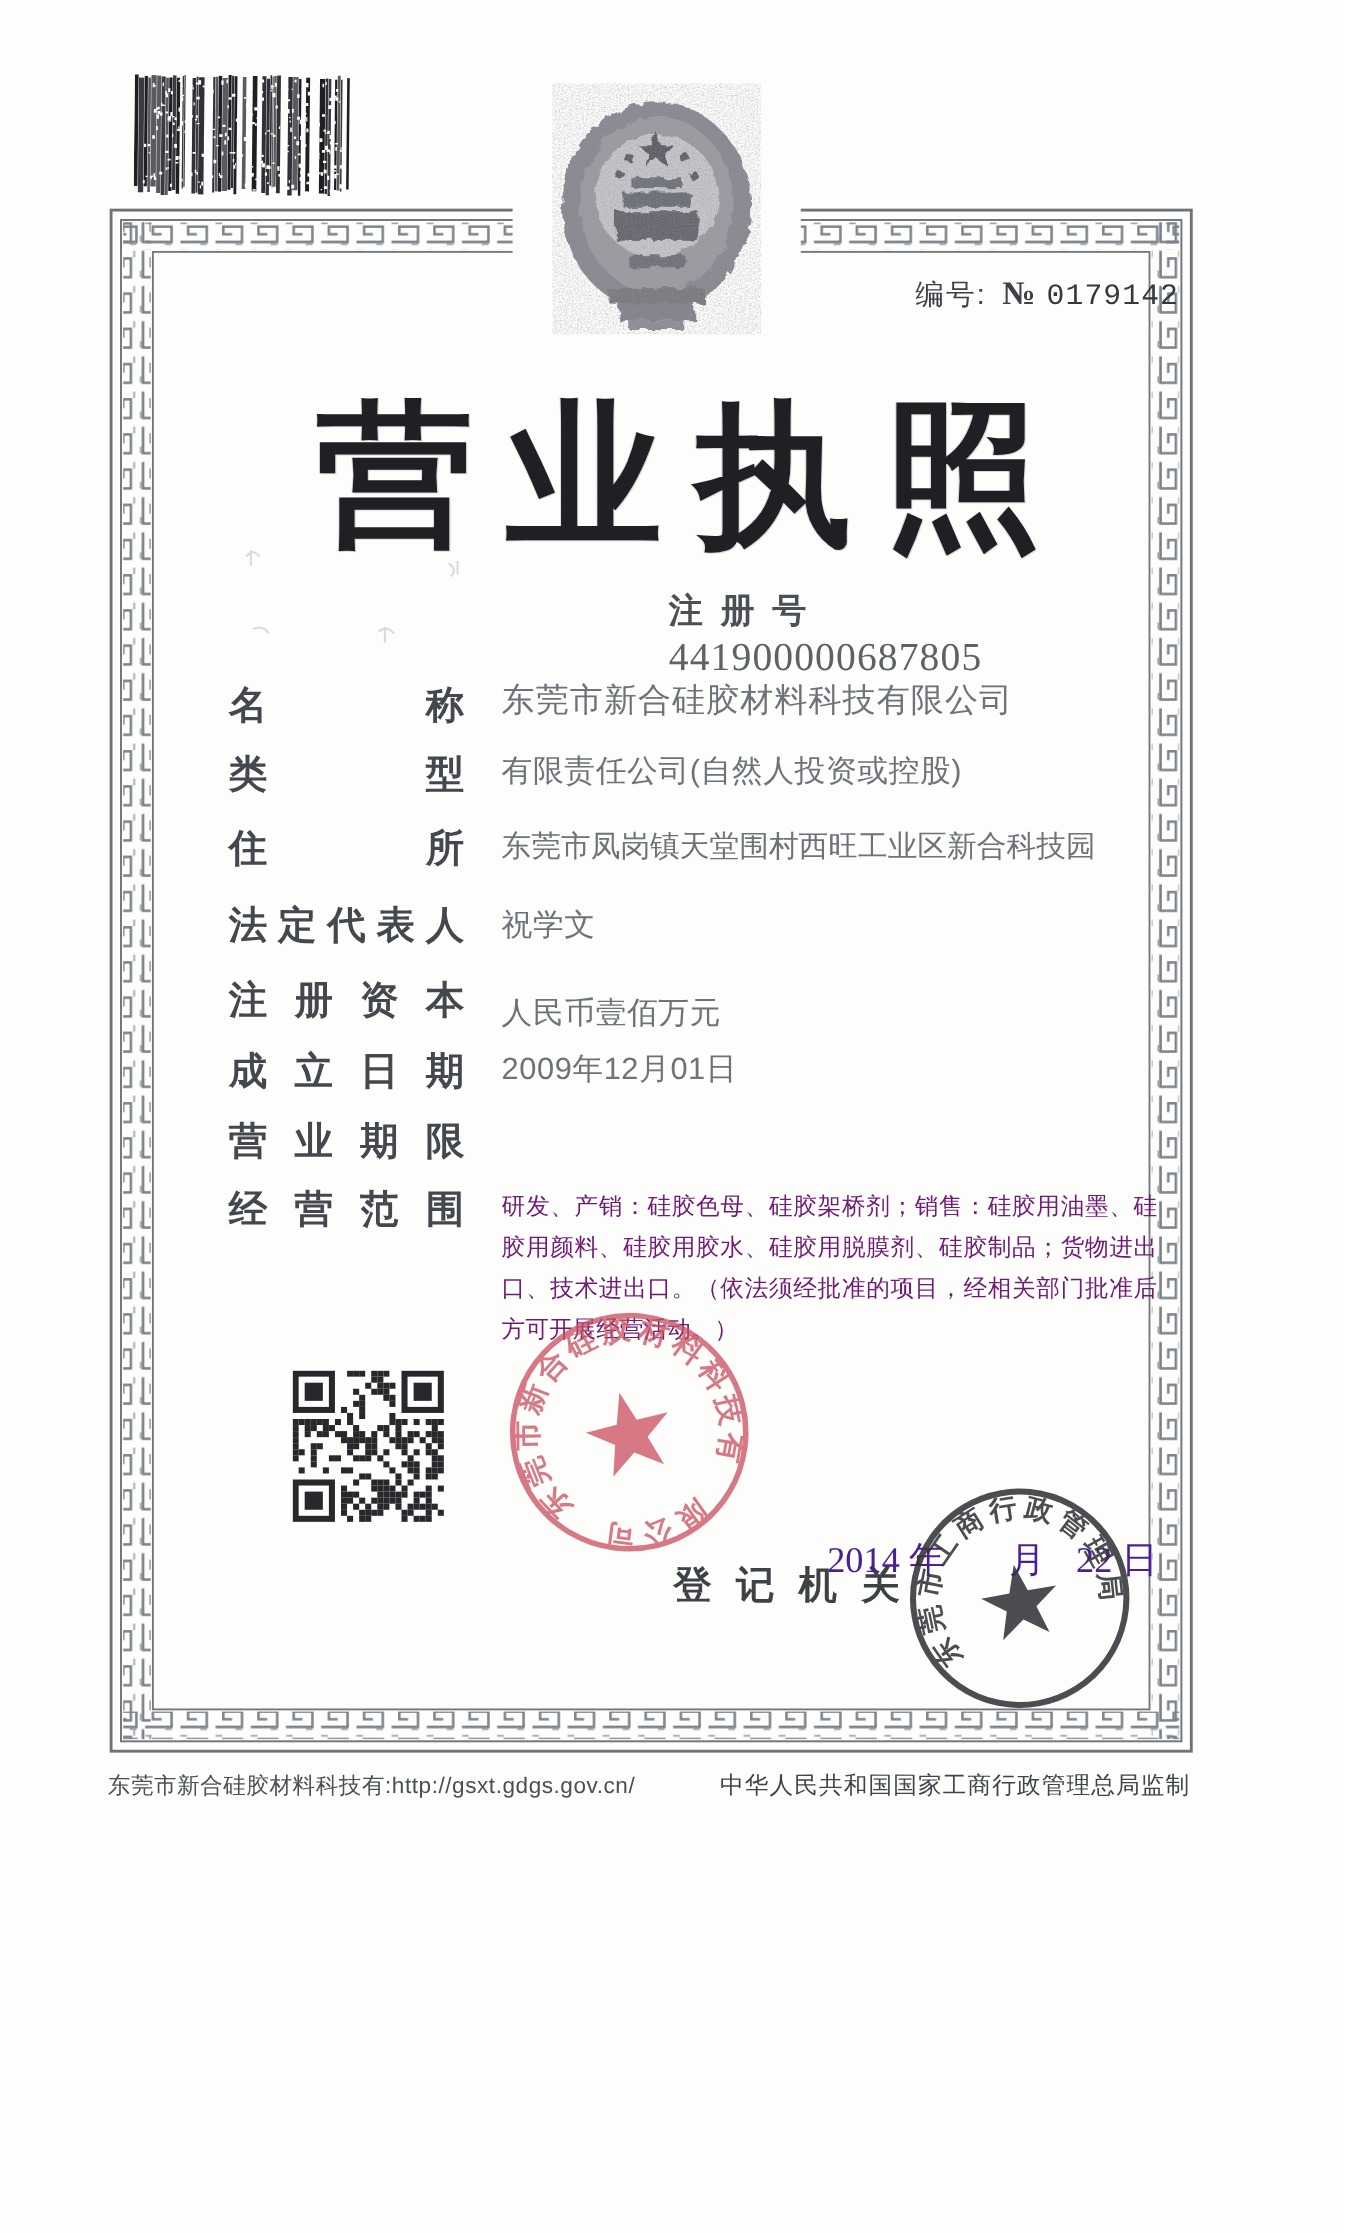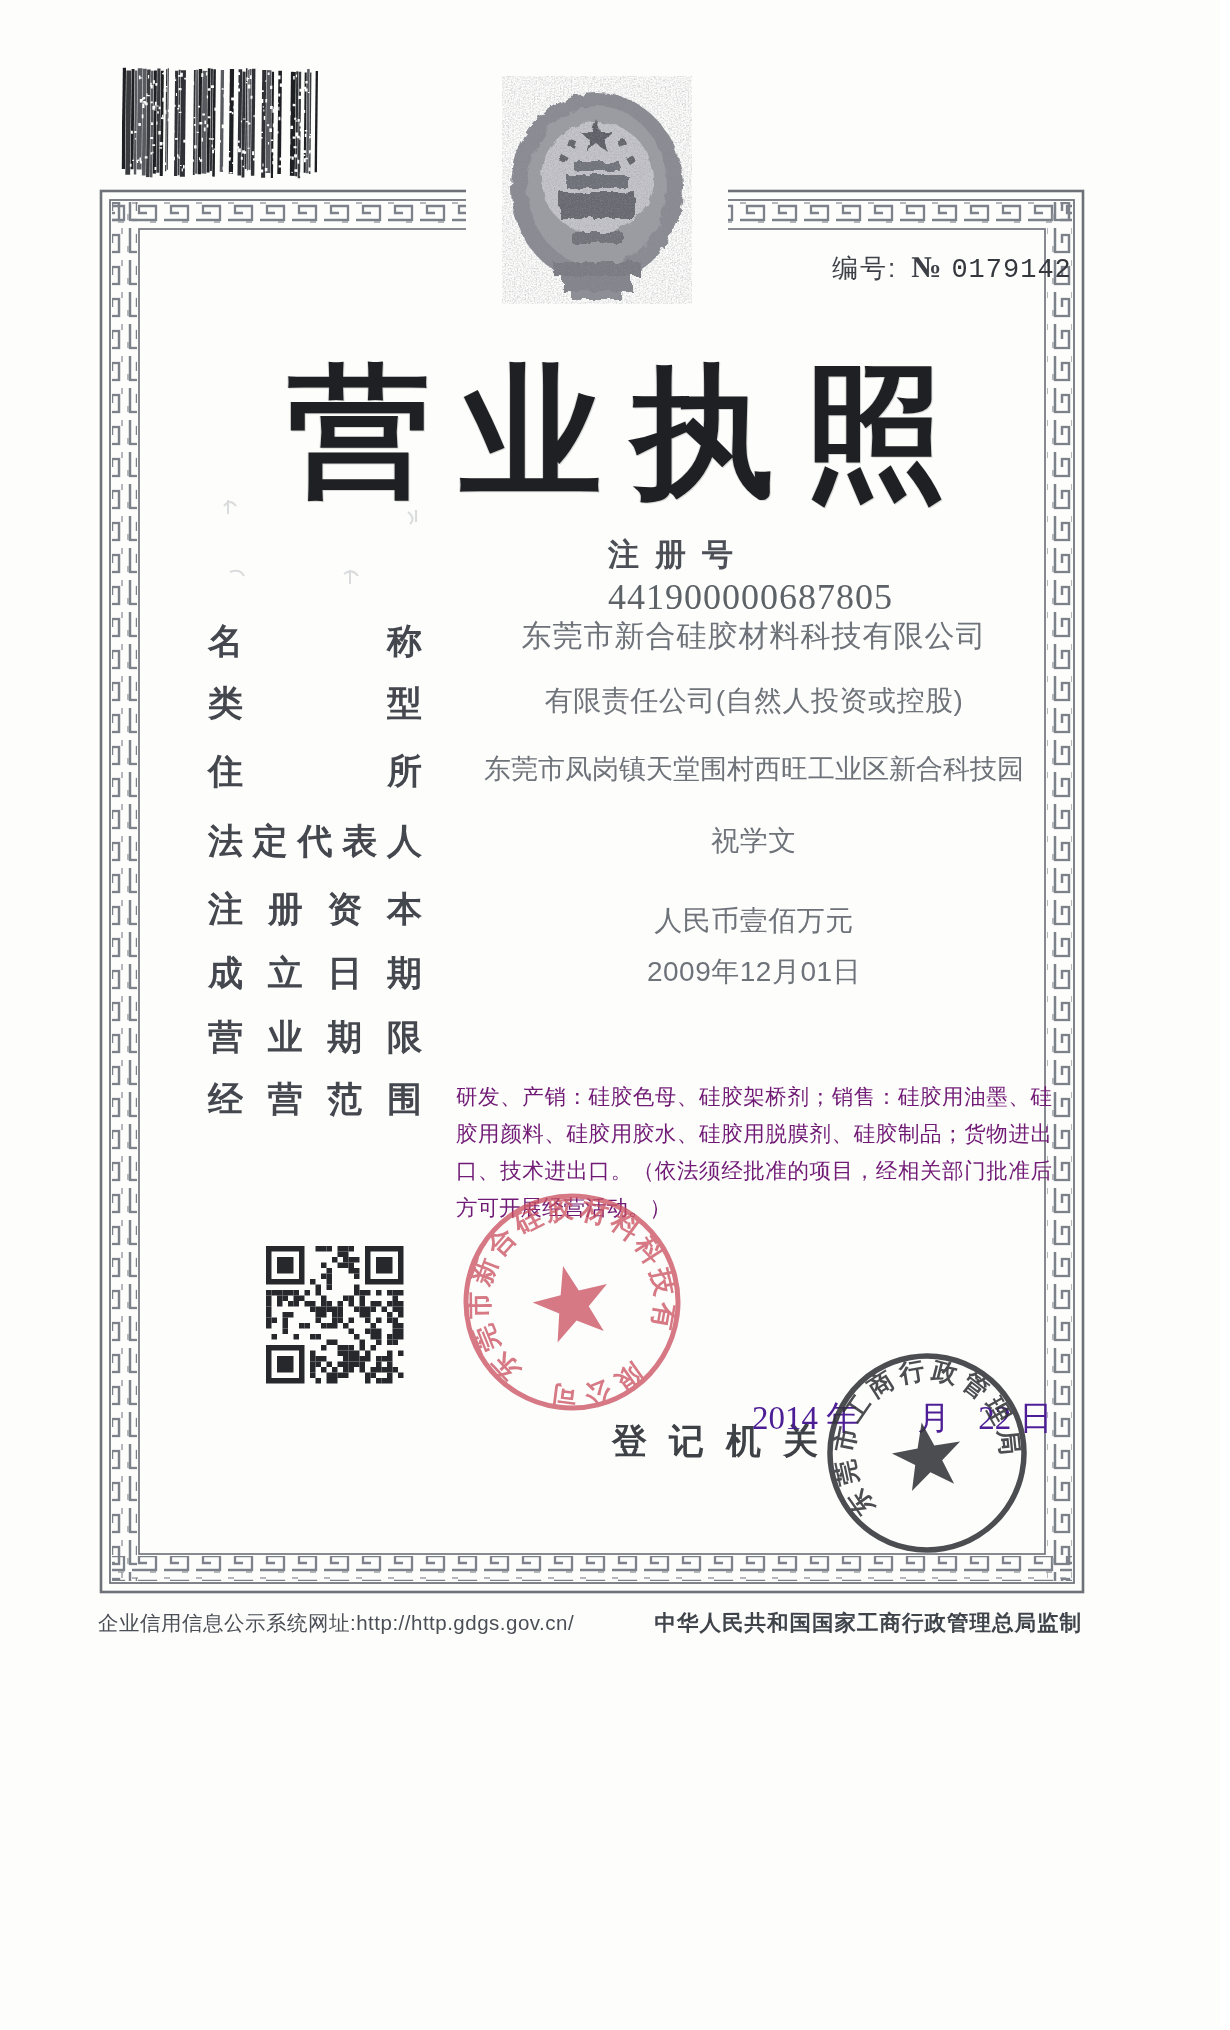--- a/index.html
+++ b/index.html
@@ -17,36 +17,36 @@
          letter-spacing:22px;white-space:nowrap;text-shadow:1px 1px 0 #4a4a4a33, -1px 0 0 #00000022;}
 
   
   .regno{left:608px;top:534px;display:flex;align-items:baseline;white-space:nowrap;flex-direction:column;}
   .regno .lbl{font-size:31px;color:#4c5056;letter-spacing:16px;margin-right:30px;font-weight:600;}
   .regno .val{font-size:36px;color:#5d6267;font-family:"Liberation Serif","DejaVu Serif",serif;letter-spacing:1px;}
 
   
   .flabel{left:208px;width:214px;font-size:35px;font-weight:600;color:#44484e;}
   [data-justify]{display:flex;justify-content:space-between;}
-  .fvalue{left:456px;width:596px;color:#6e737a;text-align:center;}
+  .fvalue{left:456px;width:596px;color:#6e737a;}
   .v30{font-size:30px;letter-spacing:1px;}
   .v28{font-size:28px;letter-spacing:0.5px;}
   .v27{font-size:27px;letter-spacing:0;}
   .scope{font-size:21.5px;line-height:37px;color:#701a75;text-align:justify;}
 
   
   .authority{left:612px;top:1418px;font-size:35px;font-weight:600;color:#3e4247;letter-spacing:22px;white-space:nowrap;}
   .dateline{left:752px;top:1396px;font-size:33px;color:#4c1d95;white-space:nowrap;font-family:Liberation Serif, serif;}
   .dateline .gap1{display:inline-block;width:58px;}
   .dateline .gap2{display:inline-block;width:28px;}
 
   
   .footer{left:98px;top:1608px;width:984px;display:flex;justify-content:space-between;align-items:baseline;}
   .footer .web{font-size:20.5px;color:#4a4f55;letter-spacing:0.5px;}
-  .footer .issuer{font-size:21.5px;color:#3f444a;font-weight:700;letter-spacing:1px;}
+  .footer .issuer{font-size:21.5px;color:#3f444a;font-weight:400;letter-spacing:1px;}
 
   .seal{transform-origin:center;}
   .seal-red{left:447px;top:1177px;transform:rotate(-14deg);}
   .seal-black{left:812px;top:1338px;transform:rotate(-10deg);}
   .qrbox{left:266px;top:1246px;}
   .barcodebox{left:122px;top:66px;transform:rotate(0.6deg);}
   .emblembox{left:502px;top:76px;}
   .smudge{opacity:.3;}
 </style>
 </head>
@@ -735,17 +735,17 @@
       <defs>
           <path id="authArc" d="M62.7,167.3 A74,74 0 1 1 167.3,167.3" fill="none"></path>
         </defs>
       <text font-size="25" fill="#34353a" letter-spacing="5" font-weight="bold">
         <textPath href="#authArc" startOffset="3%">东莞市工商行政管理局</textPath>
       </text>
     </g>
   </svg>
 
   <div class="abs footer">
-    <span class="web">企业信用信息公示系统网址:http://http.gdgs.gov.cn/</span>
+    <span class="web">东莞市新合硅胶材料科技有:http://gsxt.gdgs.gov.cn/</span>
     <span class="issuer">中华人民共和国国家工商行政管理总局监制</span>
   </div>
 
 </div>
 
 </body></html>

